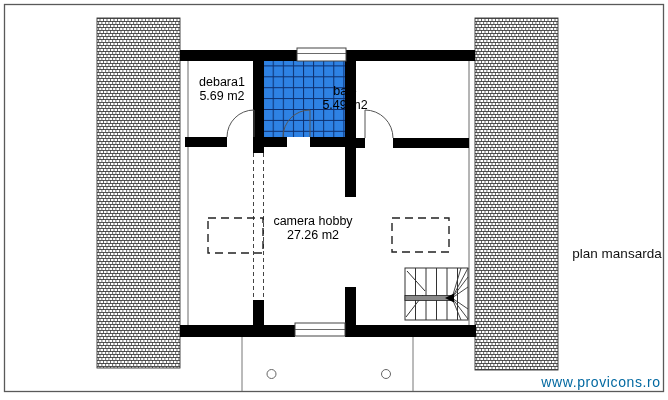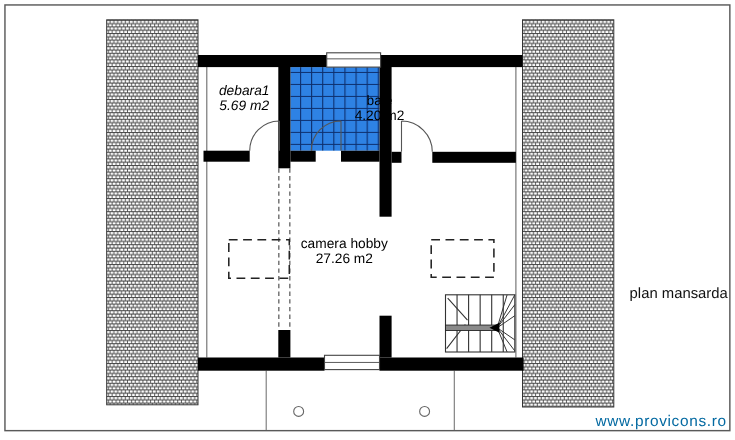--- a/index.html
+++ b/index.html
@@ -90,33 +90,33 @@
     <g>
       <rect x="405" y="268" width="63" height="52" fill="#fff" stroke="#333" stroke-width="1"></rect>
       <path d="M415.5,268 V320 M426,268 V320 M436.5,268 V320 M447,268 V320 M457.5,268 V320" stroke="#333" stroke-width="1" fill="none"></path>
       <path d="M407,271 L425,291 M406,317 L423,295" stroke="#333" stroke-width="1" fill="none"></path>
       <rect x="405" y="295.5" width="47" height="5" fill="#8a8a8a" stroke="#222" stroke-width="0.8"></rect>
       <path d="M452,298 L461,268 M452,298 L468,268 M452,298 L468,277 M452,298 L468,287 M452,298 L468,309 M452,298 L468,319 M452,298 L461,320" stroke="#333" stroke-width="0.9" fill="none"></path>
       <polygon points="445,298 454,293.5 454,302.5" fill="#000"></polygon>
     </g>
   </svg>
 
-  <div class="label" style="left:222px;top:76px;font-style:italic;">
+  <div class="label" style="left:222px;top:76px;">
     <div class="l1">debara1</div>
     <div class="l2">5.69 m2</div>
   </div>
 
   <div class="label" style="left:305px;top:85px;margin-left:40px;">
     <div class="l1">baie</div>
-    <div class="l2">4.20 m2</div>
+    <div class="l2">5.49 m2</div>
   </div>
 
 
   <div class="label" style="left:302px;top:215px;margin-left:11px;">
     <div class="l1">camera hobby</div>
     <div class="l2">27.26 m2</div>
   </div>
 
-  <div class="title-label" style="left:617px;top:259px;">plan mansarda</div>
+  <div class="title-label" style="left:617px;top:246px;">plan mansarda</div>
 
   <div class="watermark" style="left:601px;top:374px;">www.provicons.ro</div>
 
 </div>
 
 </body></html>

